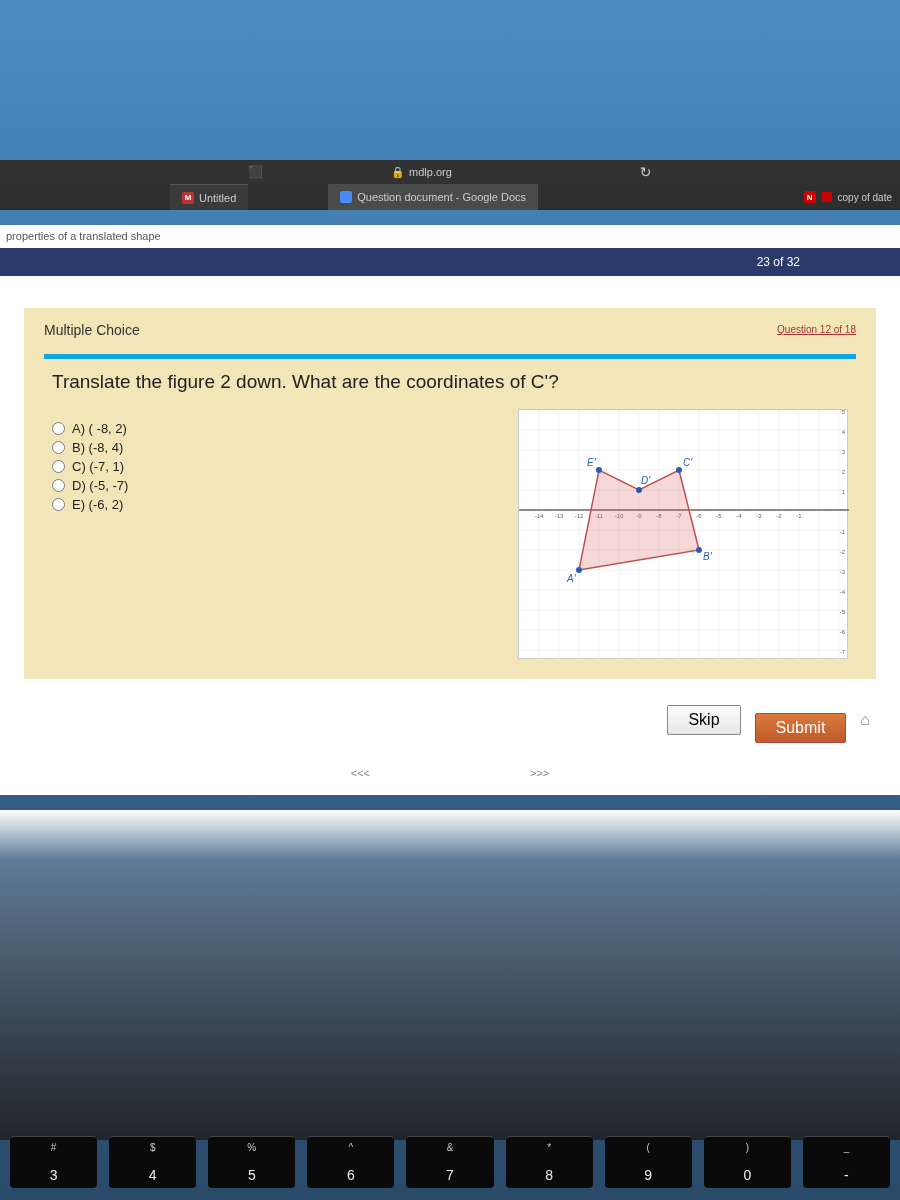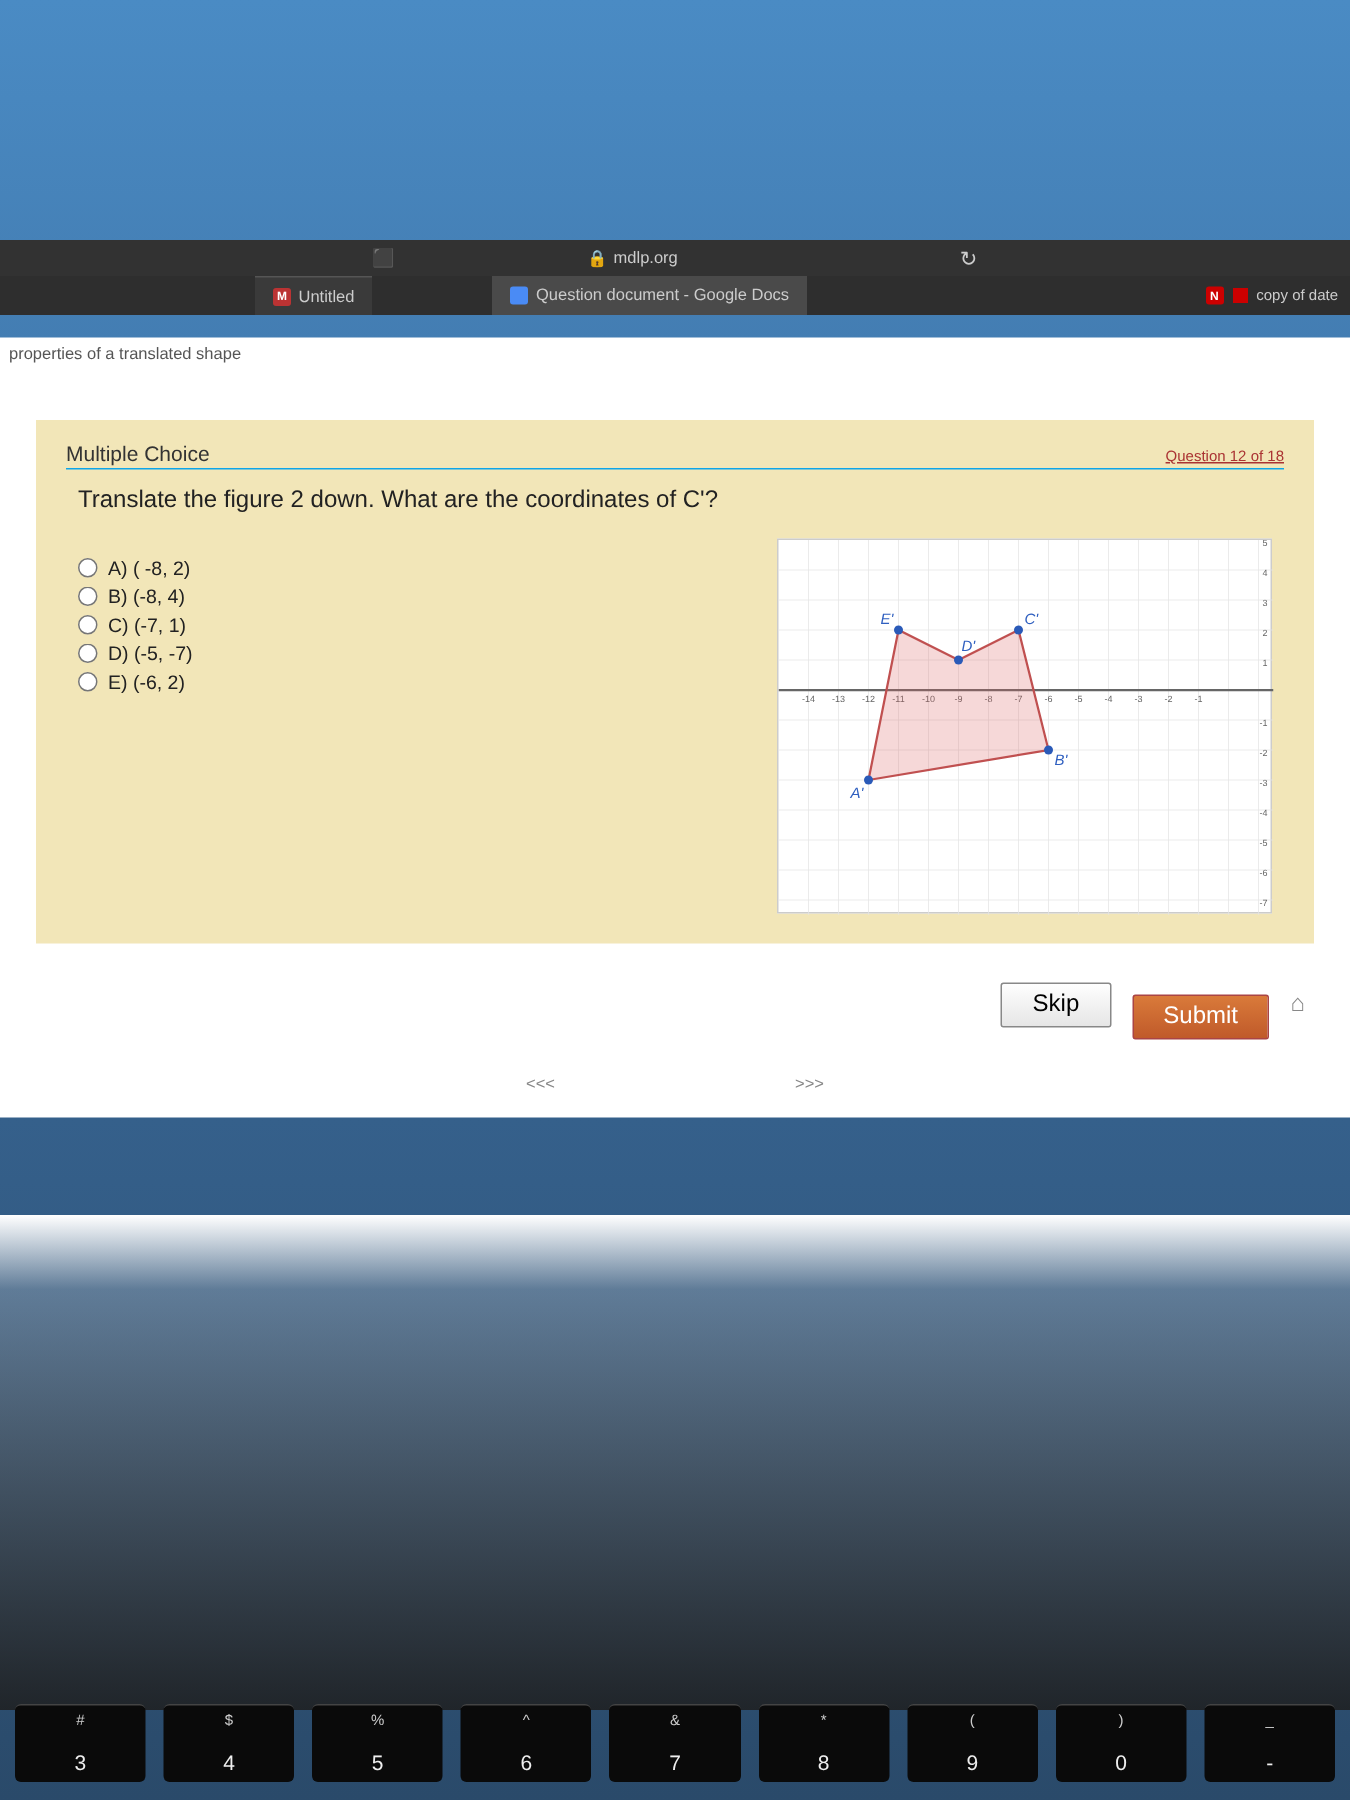--- a/index.html
+++ b/index.html
@@ -96,29 +96,29 @@
       font-size: 12px;
     }
     .question-wrap {
       background: #f2e6b8;
       margin: 32px 24px 8px 24px;
       padding: 14px 28px 20px 28px;
     }
     .question-header {
       display: flex;
       justify-content: space-between;
-      align-items: flex-end;
-      border-bottom: 1px solid #0ea5e9;
-      padding-bottom: 2px;
+      align-items: center;
+      border-bottom: 5px solid #0ea5e9;
+      padding-bottom: 16px;
       margin: 0 -8px 12px -8px;
     }
     .mc-label { font-size: 14px; color: #333; }
     .q-count { font-size: 10px; color: #a33; text-decoration: underline; }
     .question-text {
-      font-size: 16px;
+      font-size: 19px;
       color: #222;
       margin-bottom: 16px;
     }
     .question-body {
       display: flex;
       gap: 30px;
       align-items:flex-start;
     }
     .choices {
       padding-top: 10px;
@@ -230,20 +230,23 @@
       <span class="tab-favicon favicon-n">N</span>
       <span style="width:10px;height:10px;background:#c00;"></span>
       <span>copy of date</span>
     </div>
   </div>
 </div>
 
 <div class="content-area">
   <div class="breadcrumb-lines">
     <div>properties of a translated shape</div>
+  </div>
+  <div class="progress-bar">
+    <span>23 of 32</span>
   </div>
 
   <div class="question-wrap">
     <div class="question-header">
       <span class="mc-label">Multiple Choice</span>
       <span class="q-count">Question 12 of 18</span>
     </div>
     <div class="question-text">Translate the figure 2 down. What are the coordinates of C'?</div>
     <div class="question-body">
       <div class="choices">

